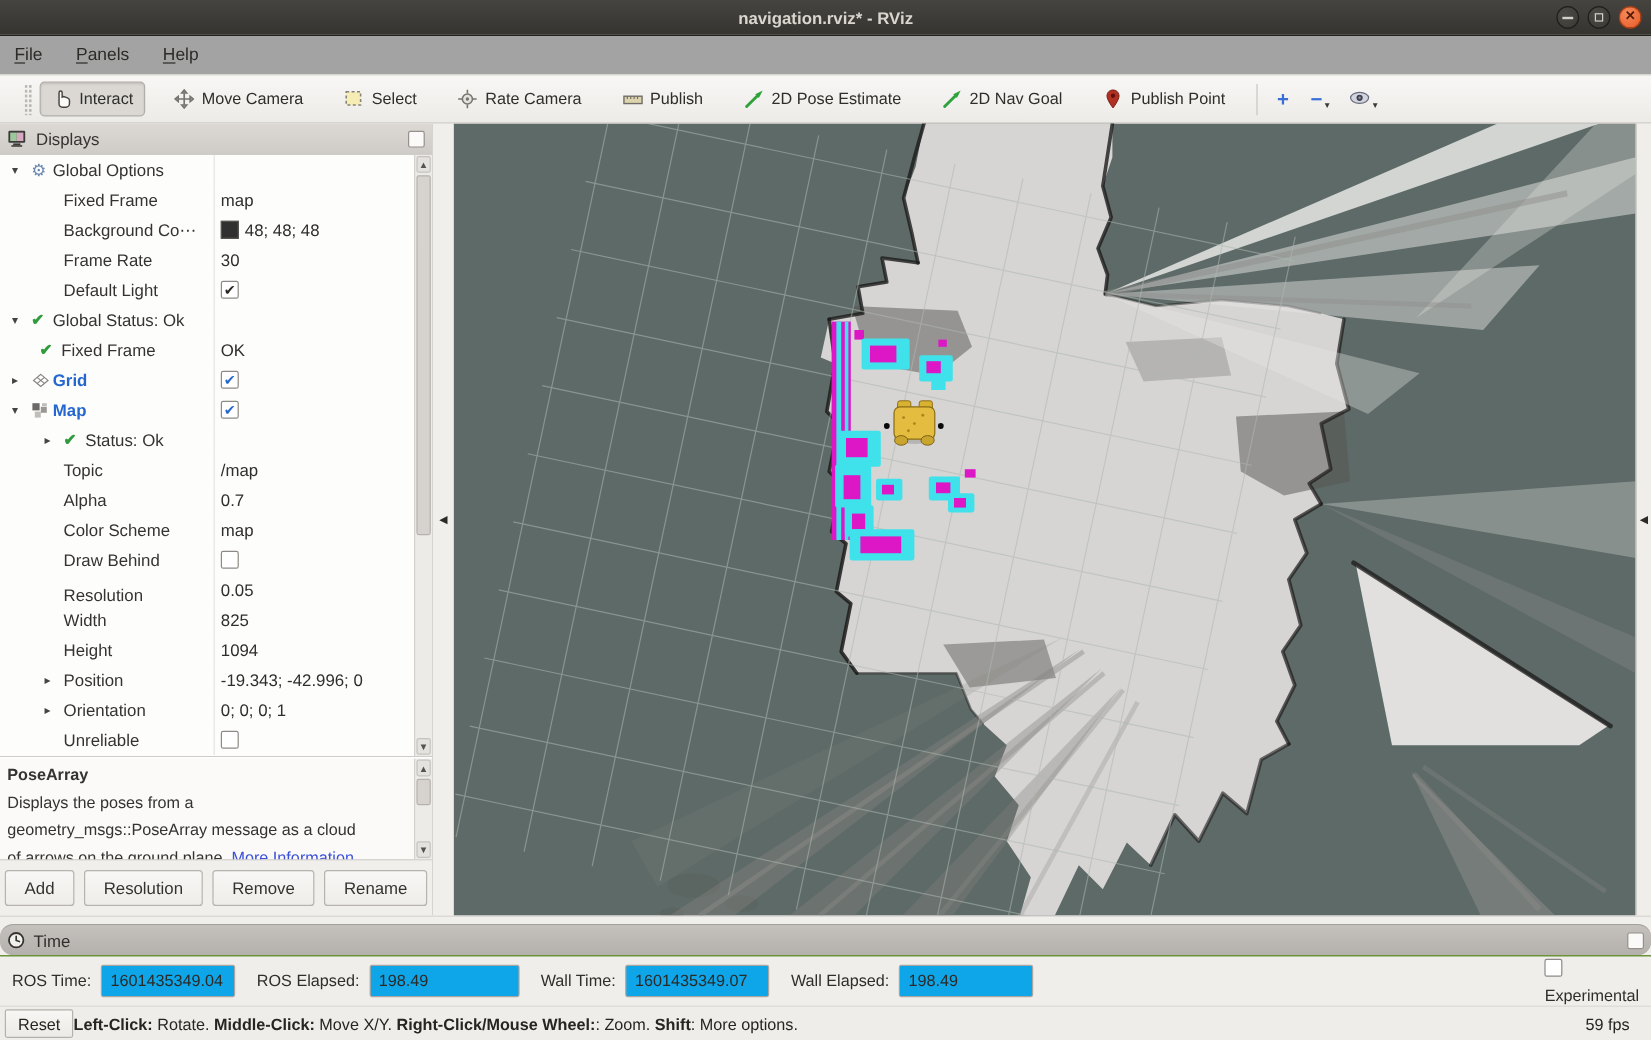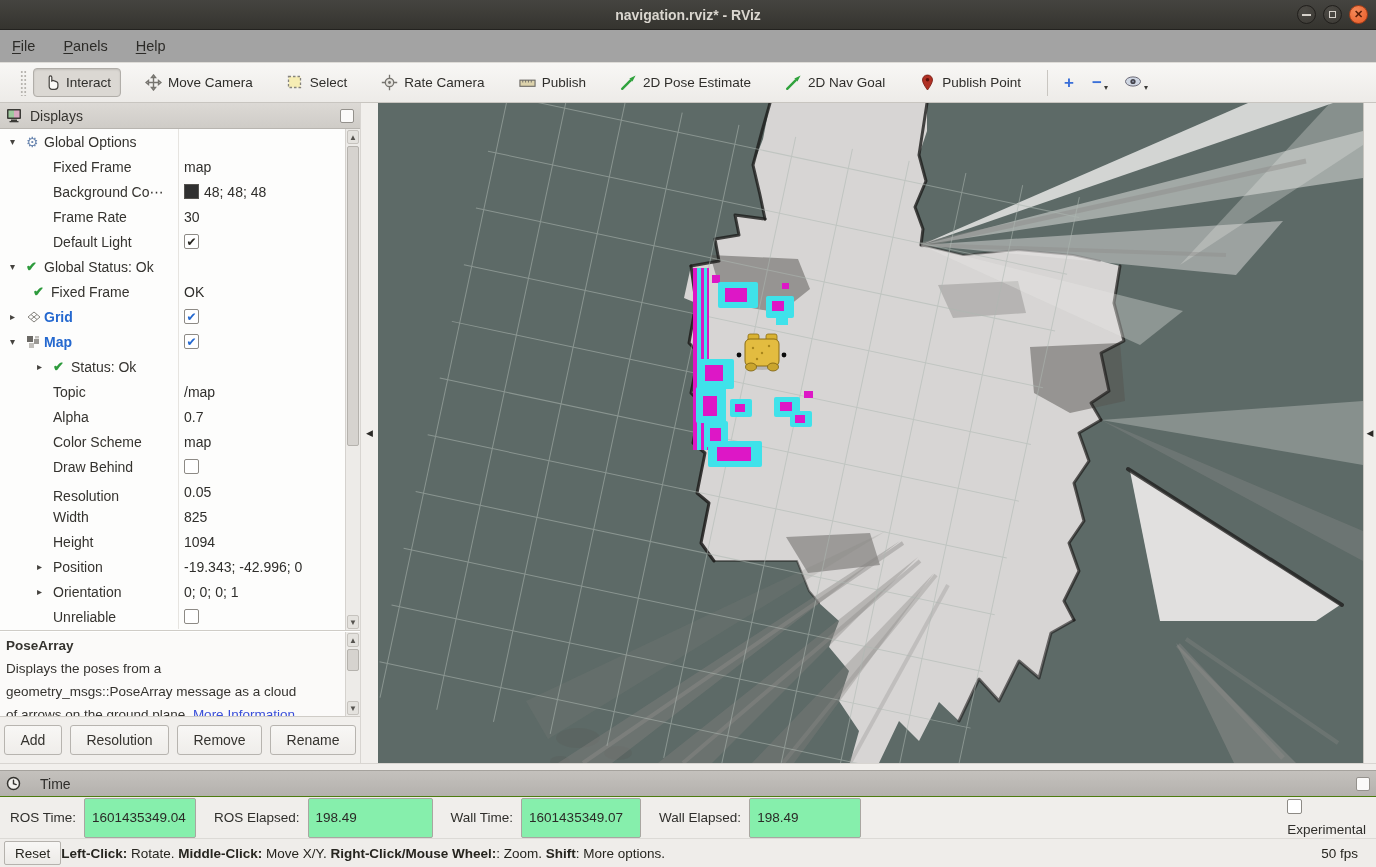--- a/index.html
+++ b/index.html
@@ -82,25 +82,25 @@
   .desc-text .dtitle{font-weight:bold;}
   .desc-link{color:#3a4fd8;}
 
   .panel-btns{flex:1 1 auto;display:flex;align-items:center;gap:8px;padding:0 4px;}
   .pbtn{flex:1 1 auto;height:30px;background:linear-gradient(#f8f7f5,#efedea);border:1px solid #b7b4af;border-radius:3px;
         font-size:14px;color:#35332f;display:flex;align-items:center;justify-content:center;}
 
   
   .time-topstrip{height:7px;flex:0 0 7px;background:#f1efec;border-top:1px solid #d8d5d1;}
   .time-header{height:26px;flex:0 0 26px;background:linear-gradient(#c4c1bd,#b4b1ad);border-top:1px solid #a5a29d;
-               display:flex;align-items:center;gap:16px;padding:10px 6px;font-size:14px;color:#2f2e2b;}
+               display:flex;align-items:center;gap:4px;padding:10px 6px;font-size:14px;color:#2f2e2b;border-radius:11px;}
   .time-row{height:42px;flex:0 0 42px;background:#f0eeeb;display:flex;align-items:center;padding:11px 10px;font-size:13.5px;
             border-top:1px solid #4d7c0f;}
   .tfield{display:flex;align-items:center;gap:8px;margin-right:18px;}
-  .tinput{height:40px;background:#86efac;border:1px solid #a9a6a1;border-radius:2px;padding:0 7px;display:flex;
+  .tinput{height:27px;background:#0ea5e9;border:1px solid #a9a6a1;border-radius:2px;padding:0 7px;display:flex;
           align-items:center;font-size:13.5px;color:#2b2a27;}
   .exp{margin-left:auto;display:flex;gap:8px;flex-direction:column;}
 
   
   .statusbar{height:29px;flex:0 0 29px;background:#efedea;display:flex;align-items:center;padding:0 10px 0 4px;
              font-size:13.5px;color:#26251f;border-top:1px solid #dcdad6;}
   .reset-btn{height:24px;padding:0 10px;background:linear-gradient(#f8f7f5,#eceae7);border:1px solid #b5b2ad;
              border-radius:2px;display:flex;align-items:center;font-size:13.5px;}
   .status-text b{font-weight:bold;}
   .fps{margin-left:auto;padding-right:8px;}
@@ -668,15 +668,15 @@
       </span>
     <span class="exp">
       <span class="cbox"></span>
       <span>Experimental</span>
     </span>
   </div>
 
   <div class="statusbar">
     <span class="reset-btn">Reset</span>
     <span class="status-text" id="status-text"><b>Left-Click:</b><span> Rotate. </span><b>Middle-Click:</b><span> Move X/Y. </span><b>Right-Click/Mouse Wheel:</b><span>: Zoom. </span><b>Shift</b><span>: More options.</span></span>
-    <span class="fps">50 fps</span>
+    <span class="fps">59 fps</span>
   </div>
 </div>
 
 </body></html>

